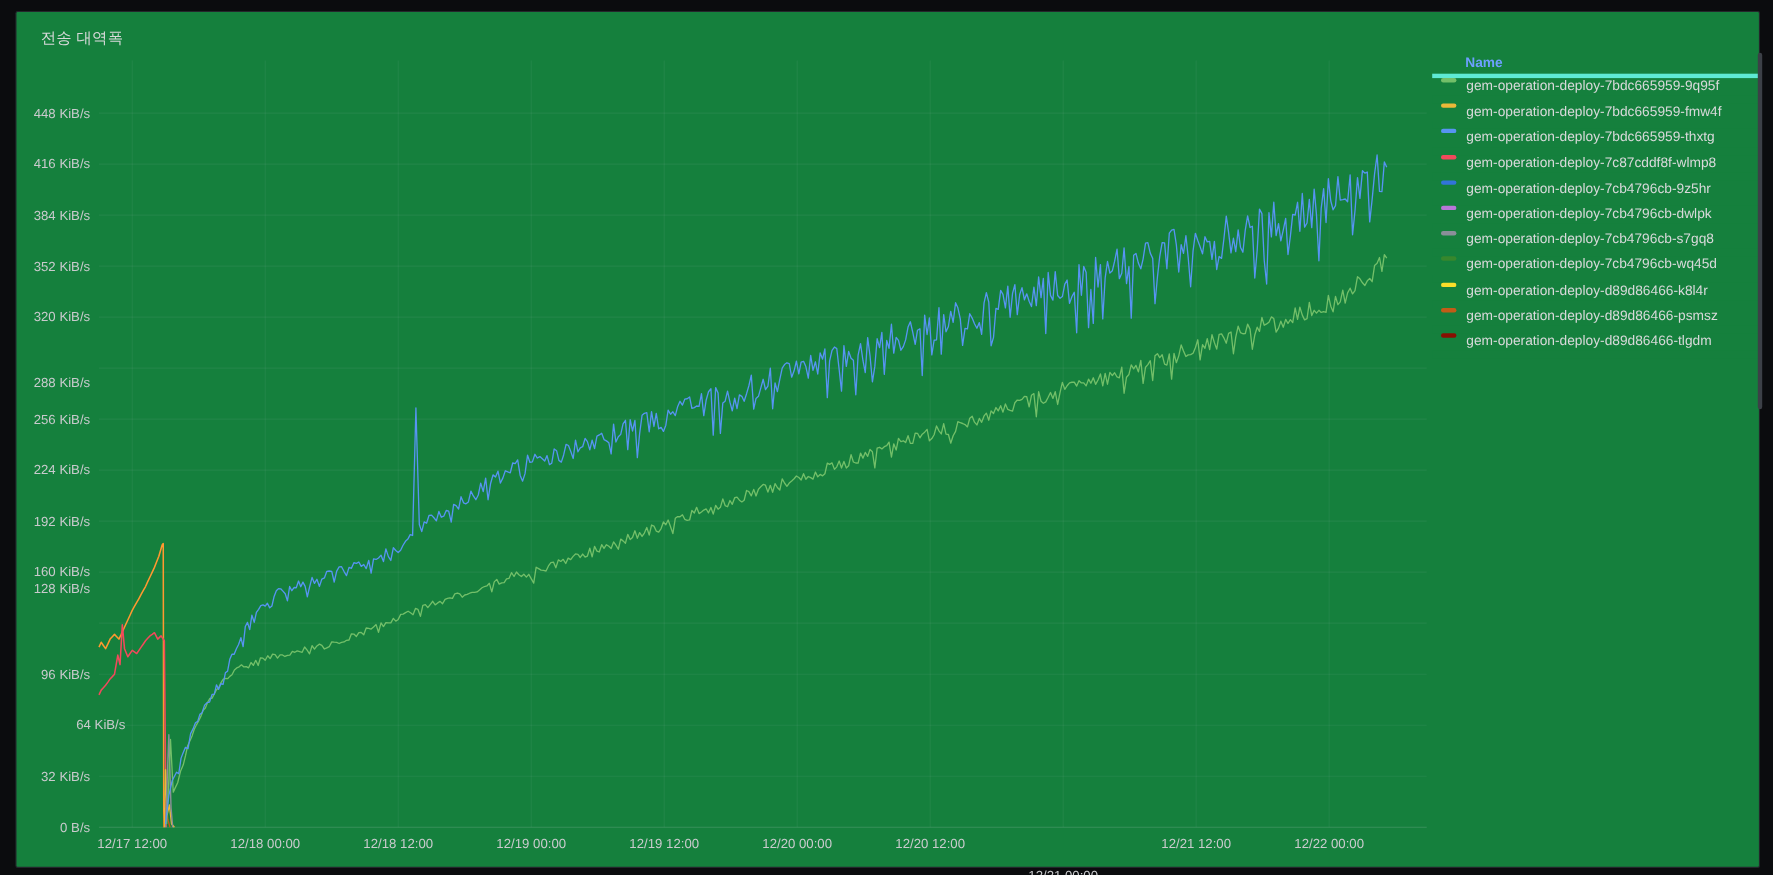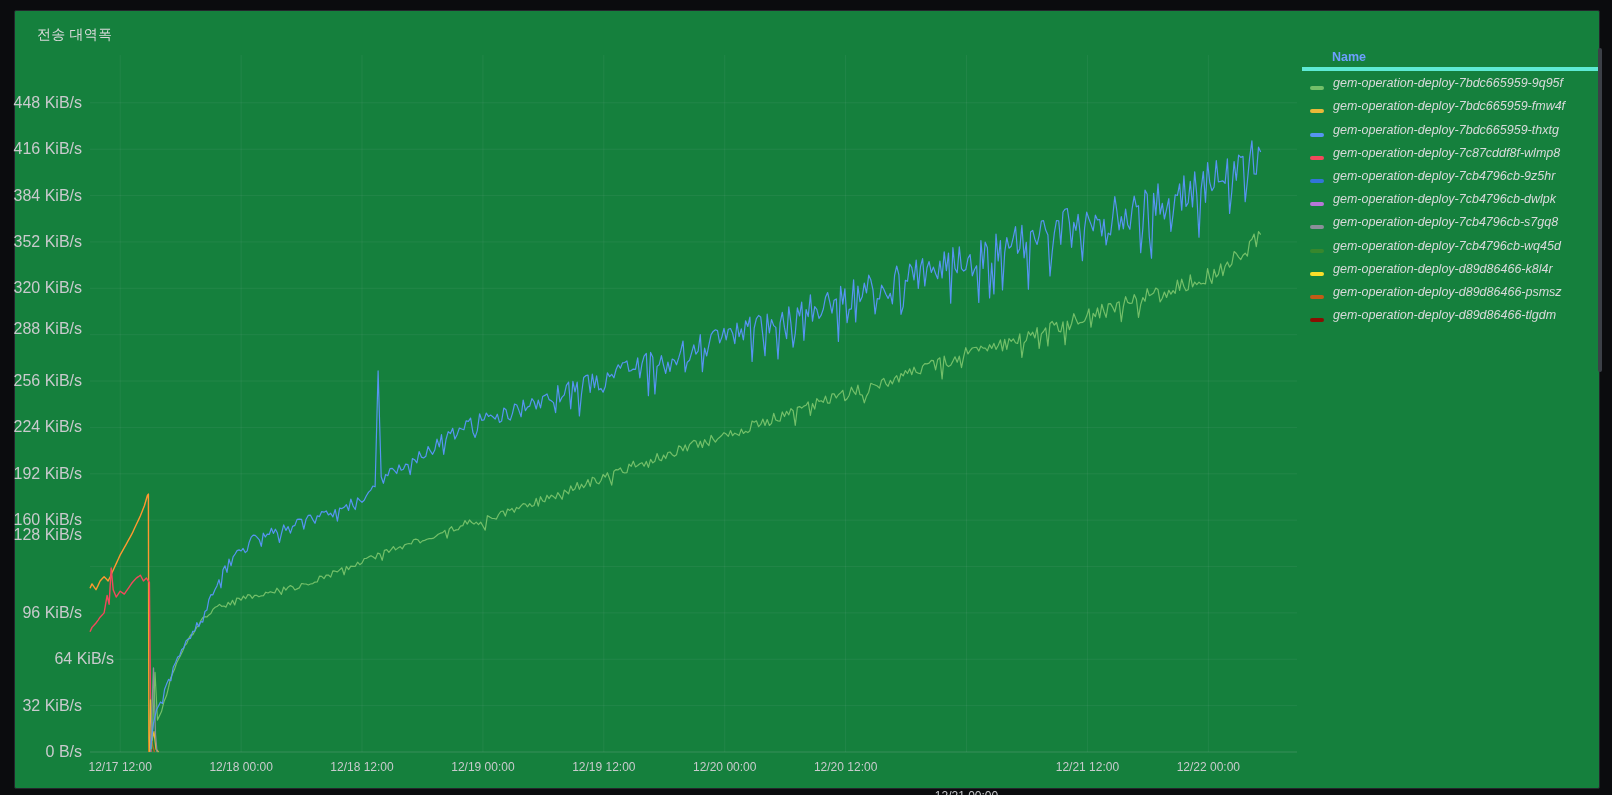--- a/index.html
+++ b/index.html
@@ -3,26 +3,26 @@
 <meta charset="utf-8">
 <style>
   html,body{margin:0;padding:0;background:#0b0c0e;width:1612px;height:795px;overflow:hidden;
     font-family:"Liberation Sans", sans-serif;}
   #panel{position:absolute;left:14px;top:10px;width:1586px;height:779px;background:#15803d;
     border:1px solid #24262c;border-radius:2px;box-sizing:border-box;}
   #panel-title{position:absolute;left:22px;top:15px;font-size:14px;font-weight:500;color:#d8d9da;
     letter-spacing:.2px;}
   #chart-svg{position:absolute;left:0;top:0;pointer-events:none;}
   #chart-canvas{position:absolute;left:90px;top:55px;width:1207px;height:697px;}
-  .ylab{position:absolute;left:0;width:82px;text-align:right;font-size:16px;color:#c9cacd;line-height:16px;}
+  .ylab{position:absolute;left:0;width:82px;text-align:right;font-size:12px;color:#c9cacd;line-height:16px;}
   .xlab{position:absolute;width:110px;text-align:center;font-size:12px;color:#c9cacd;line-height:16px;}
   #legend{position:absolute;left:1302px;top:46px;width:298px;}
   #legend-header{display:flex;align-items:center;height:25px;padding-left:30px;font-size:12.5px;
     font-weight:700;color:#6e9fff;border-bottom:4px solid #5eead4;box-sizing:border-box;cursor:pointer;}
-  .lrow{display:flex;align-items:flex-end;height:23.2px;border-bottom:4px solid #15803d;box-sizing:border-box;cursor:pointer;font-style:italic;}
+  .lrow{display:flex;align-items:flex-start;height:23.2px;border-bottom:7px solid #15803d;box-sizing:border-box;cursor:pointer;}
   .swatch{width:14px;height:4px;border-radius:2px;margin:0 9px 0 8px;flex:0 0 auto;}
   .ltext{font-size:12.5px;color:#d8d9da;white-space:nowrap;}
   #legend-scrollbar{position:absolute;left:1598px;top:48px;width:4px;height:324px;border-radius:2px;background:#3c4047;}
 </style>
 </head>
 <body>
 
 <div id="panel">
   <div id="panel-title">전송 대역폭</div>
 </div>
@@ -30,21 +30,21 @@
 <div id="labels">
     <div class="ylab" style="top: 744px;">0 B/s</div>
     <div class="ylab" style="top: 697.63px;">32 KiB/s</div>
     <div class="ylab" style="top: 651.26px; padding-left: 32px;">64 KiB/s</div>
     <div class="ylab" style="top: 604.89px;">96 KiB/s</div>
     <div class="ylab" style="top: 527px;">128 KiB/s</div>
     <div class="ylab" style="top: 512.15px;">160 KiB/s</div>
     <div class="ylab" style="top: 465.78px;">192 KiB/s</div>
     <div class="ylab" style="top: 419.41px;">224 KiB/s</div>
     <div class="ylab" style="top: 373.04px;">256 KiB/s</div>
-    <div class="ylab" style="top: 321px;">288 KiB/s</div>
+    <div class="ylab" style="top: 340px;">288 KiB/s</div>
     <div class="ylab" style="top: 280.299px;">320 KiB/s</div>
     <div class="ylab" style="top: 233.929px;">352 KiB/s</div>
     <div class="ylab" style="top: 187.559px;">384 KiB/s</div>
     <div class="ylab" style="top: 141.189px;">416 KiB/s</div>
     <div class="ylab" style="top: 94.8191px;">448 KiB/s</div>
     <div class="xlab" style="left: 65.2254px; top: 759px;">12/17 12:00</div>
     <div class="xlab" style="left: 186.127px; top: 759px;">12/18 00:00</div>
     <div class="xlab" style="left: 307.028px; top: 759px;">12/18 12:00</div>
     <div class="xlab" style="left: 427.93px; top: 759px;">12/19 00:00</div>
     <div class="xlab" style="left: 548.831px; top: 759px;">12/19 12:00</div>

